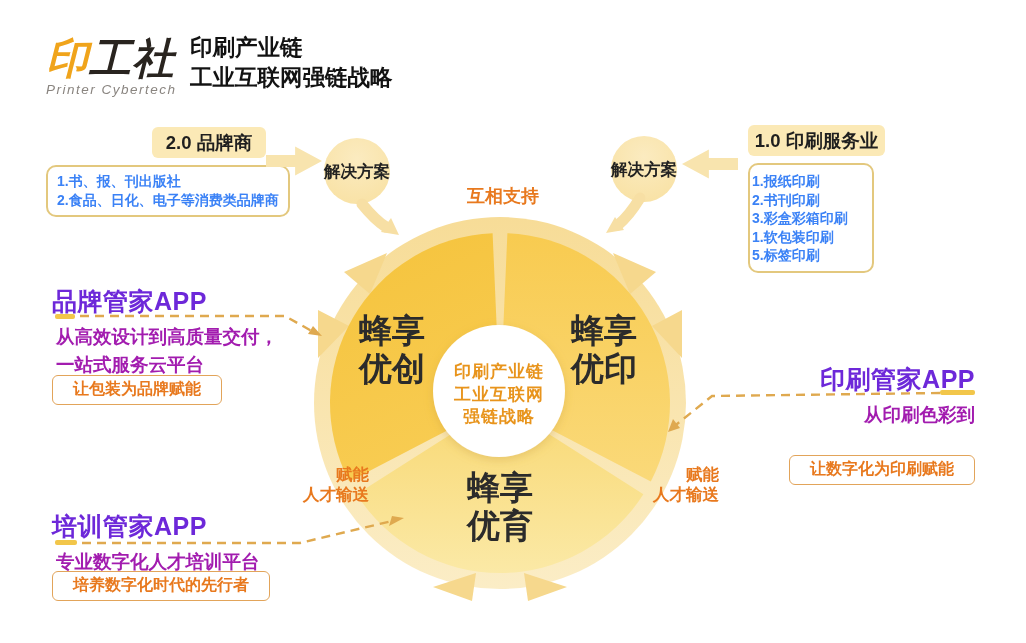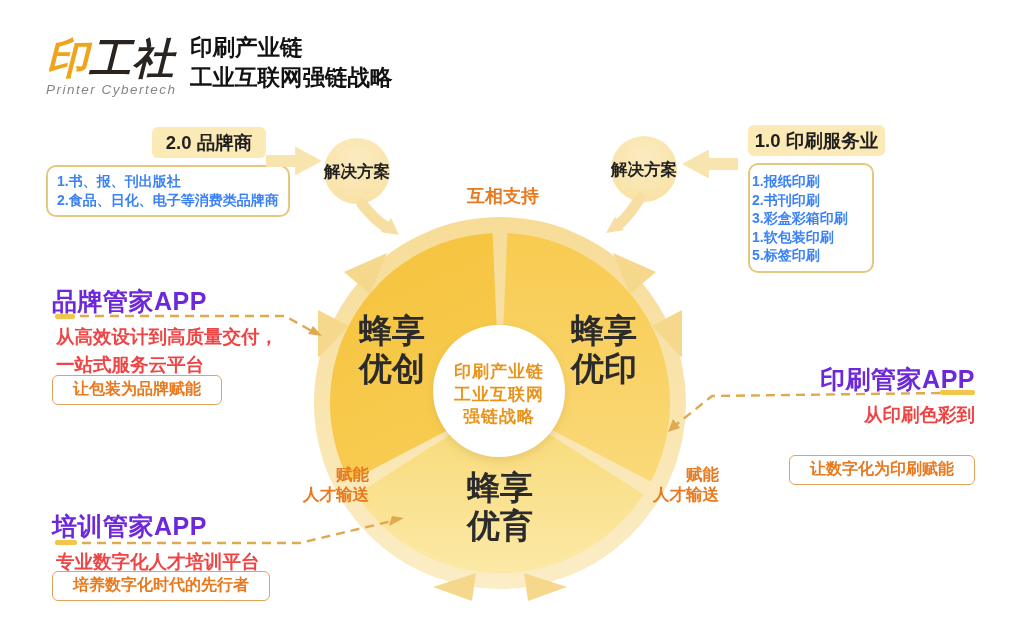--- a/index.html
+++ b/index.html
@@ -40,21 +40,21 @@
   .bubble-right{left:611px;top:136px;}
 
   
   .mutual{left:458px;top:184px;width:90px;text-align:center;font-size:18px;font-weight:800;color:#E8791E;}
   .feed{width:86px;text-align:right;color:#E8791E;font-weight:800;font-size:16.5px;line-height:20px;}
   .feed-left{left:283px;top:464px;}
   .feed-right{left:633px;top:464px;}
 
   
   .app-title{font-size:25px;font-weight:900;color:#6d28d9;letter-spacing:.5px;}
-  .app-desc{font-size:18.5px;font-weight:700;color:#ef4444;line-height:28px;}
+  .app-desc{font-size:18.5px;font-weight:700;color:#a21caf;line-height:28px;}
   .tag{display:inline-block;border:1.5px solid #E2A45A;border-radius:6px;padding:3px 20px 4px;
        color:#E8791E;font-size:16px;font-weight:800;background:#fff;}
   .t-brand-title{left:52px;top:285px;}
   .t-brand-desc{left:56px;top:323px;}
   .t-brand-tag{left:52px;top:375px;}
   .t-print-title{right:51px;top:363px;text-align:right;}
   .t-print-desc{right:51px;top:401px;text-align:right;}
   .t-print-tag{right:51px;top:455px;}
   .t-train-title{left:52px;top:510px;}
   .t-train-desc{left:56px;top:548px;}

